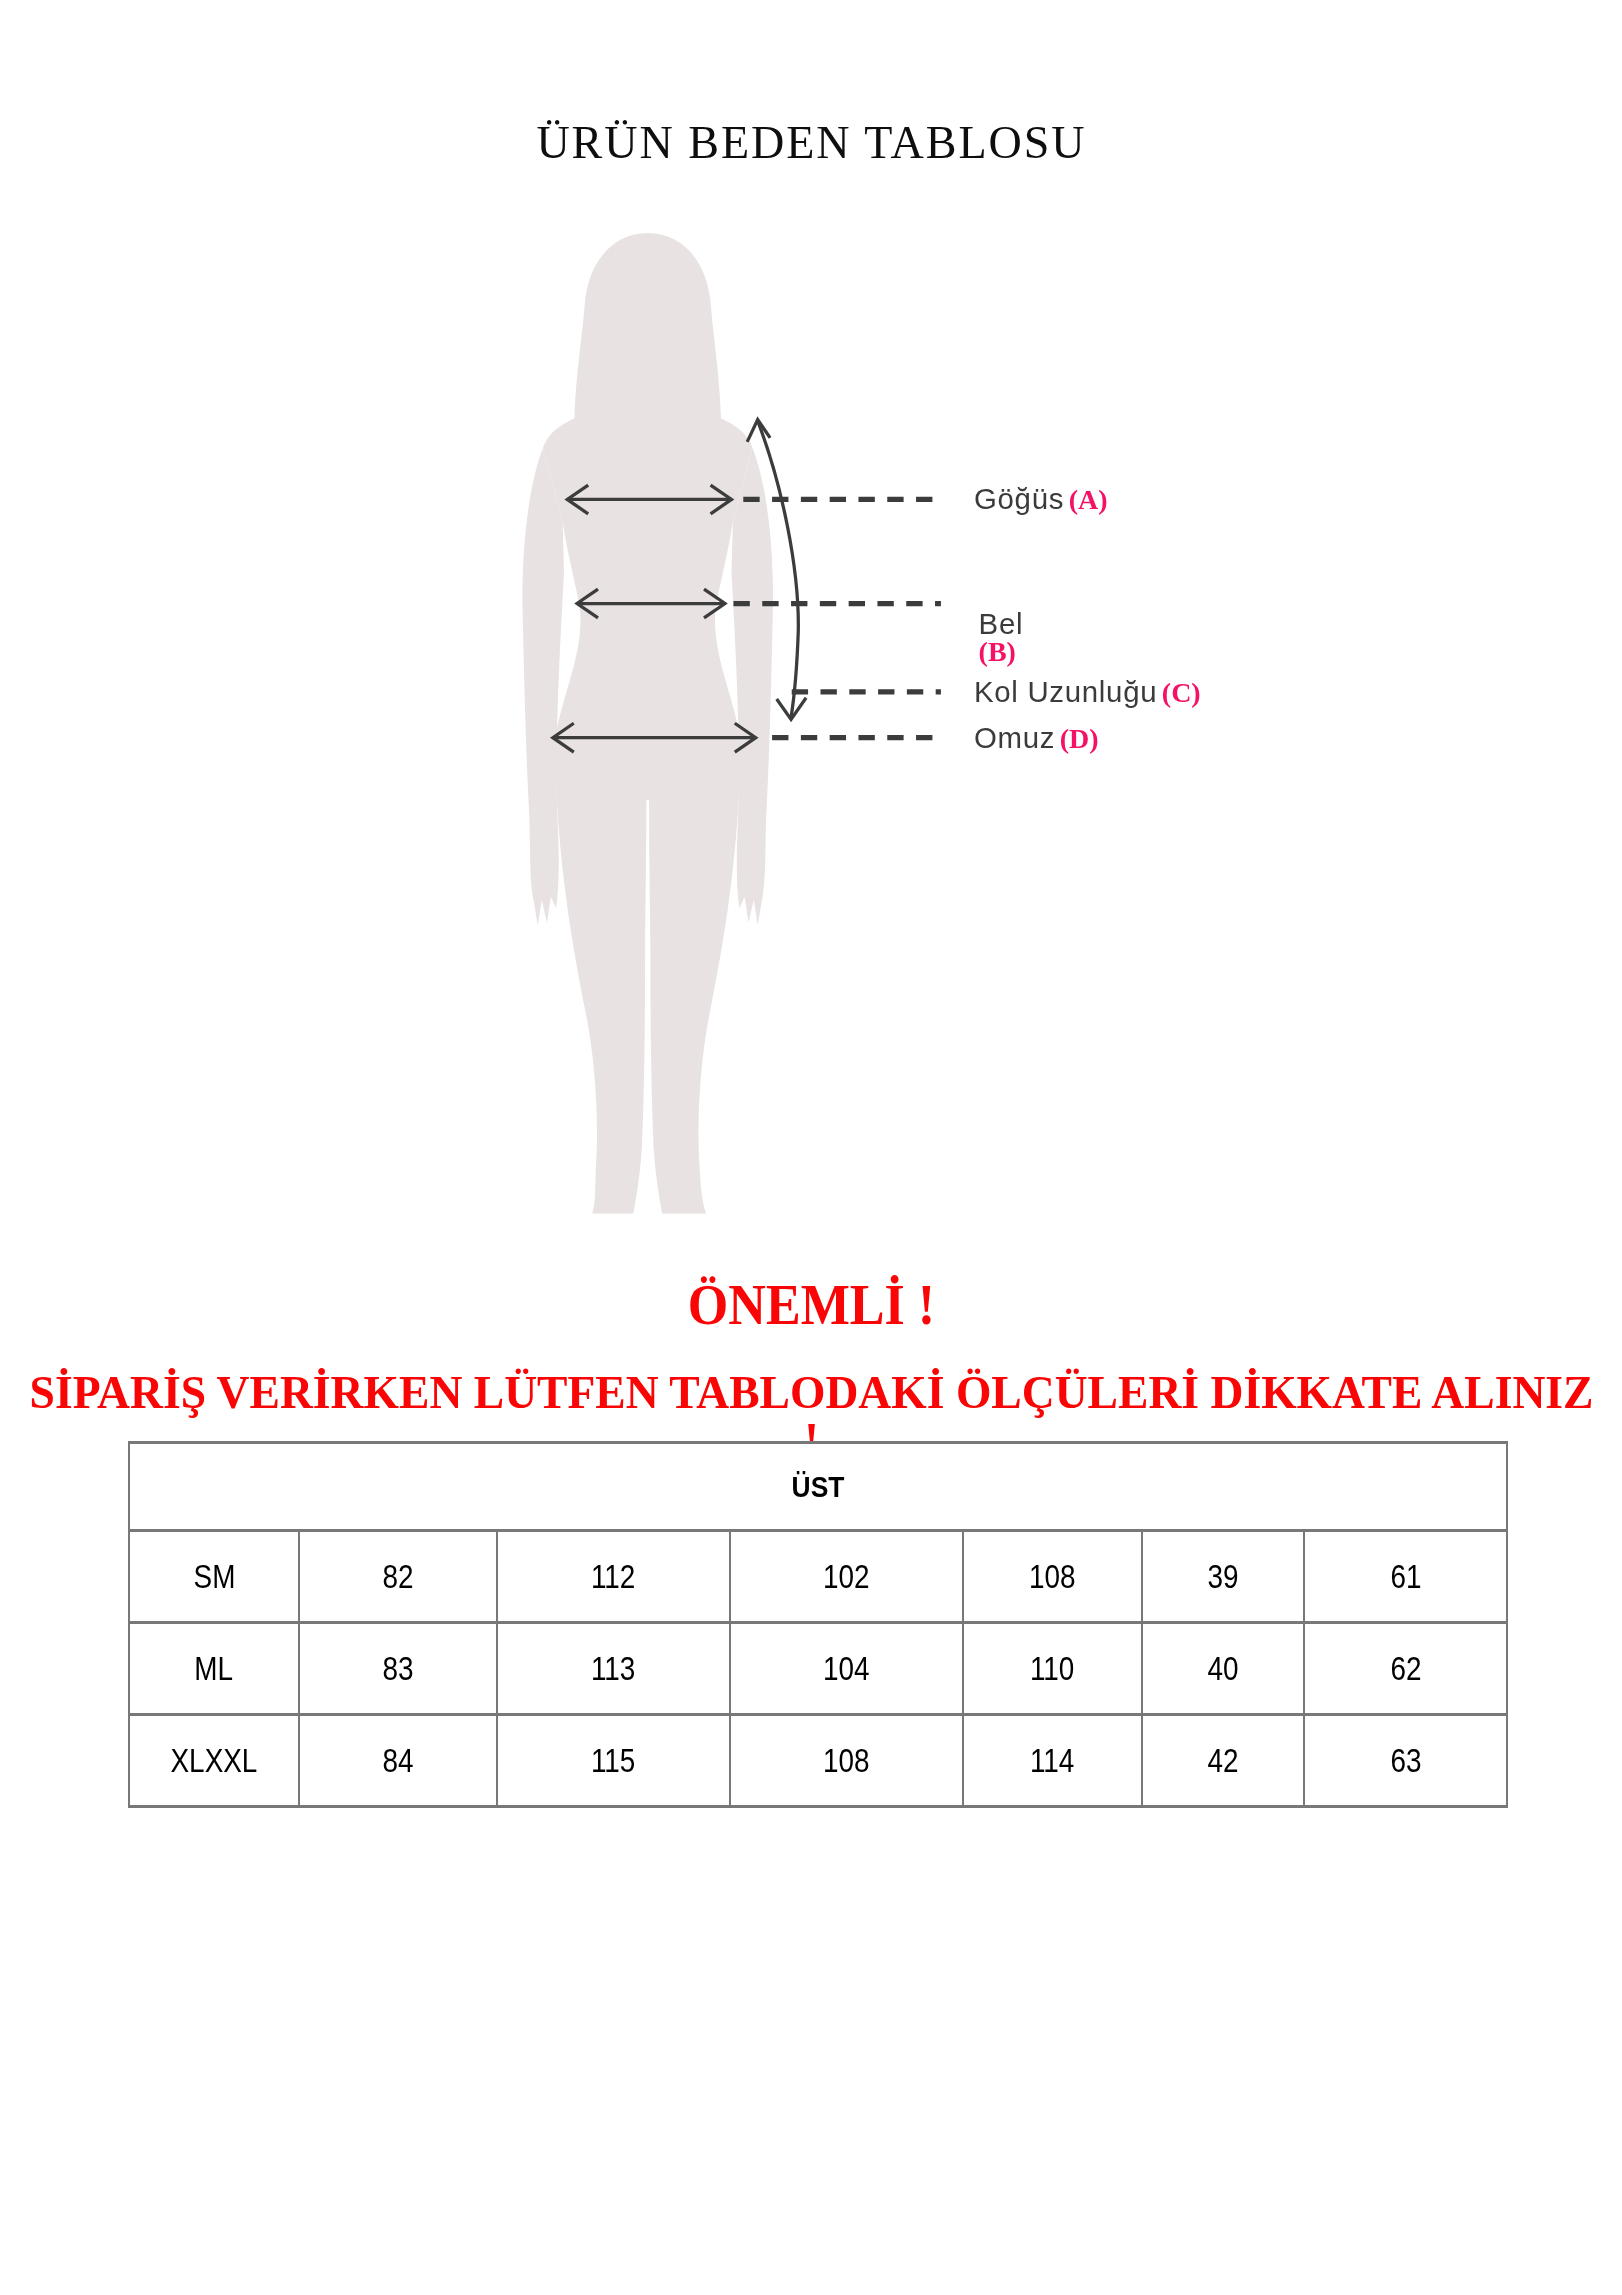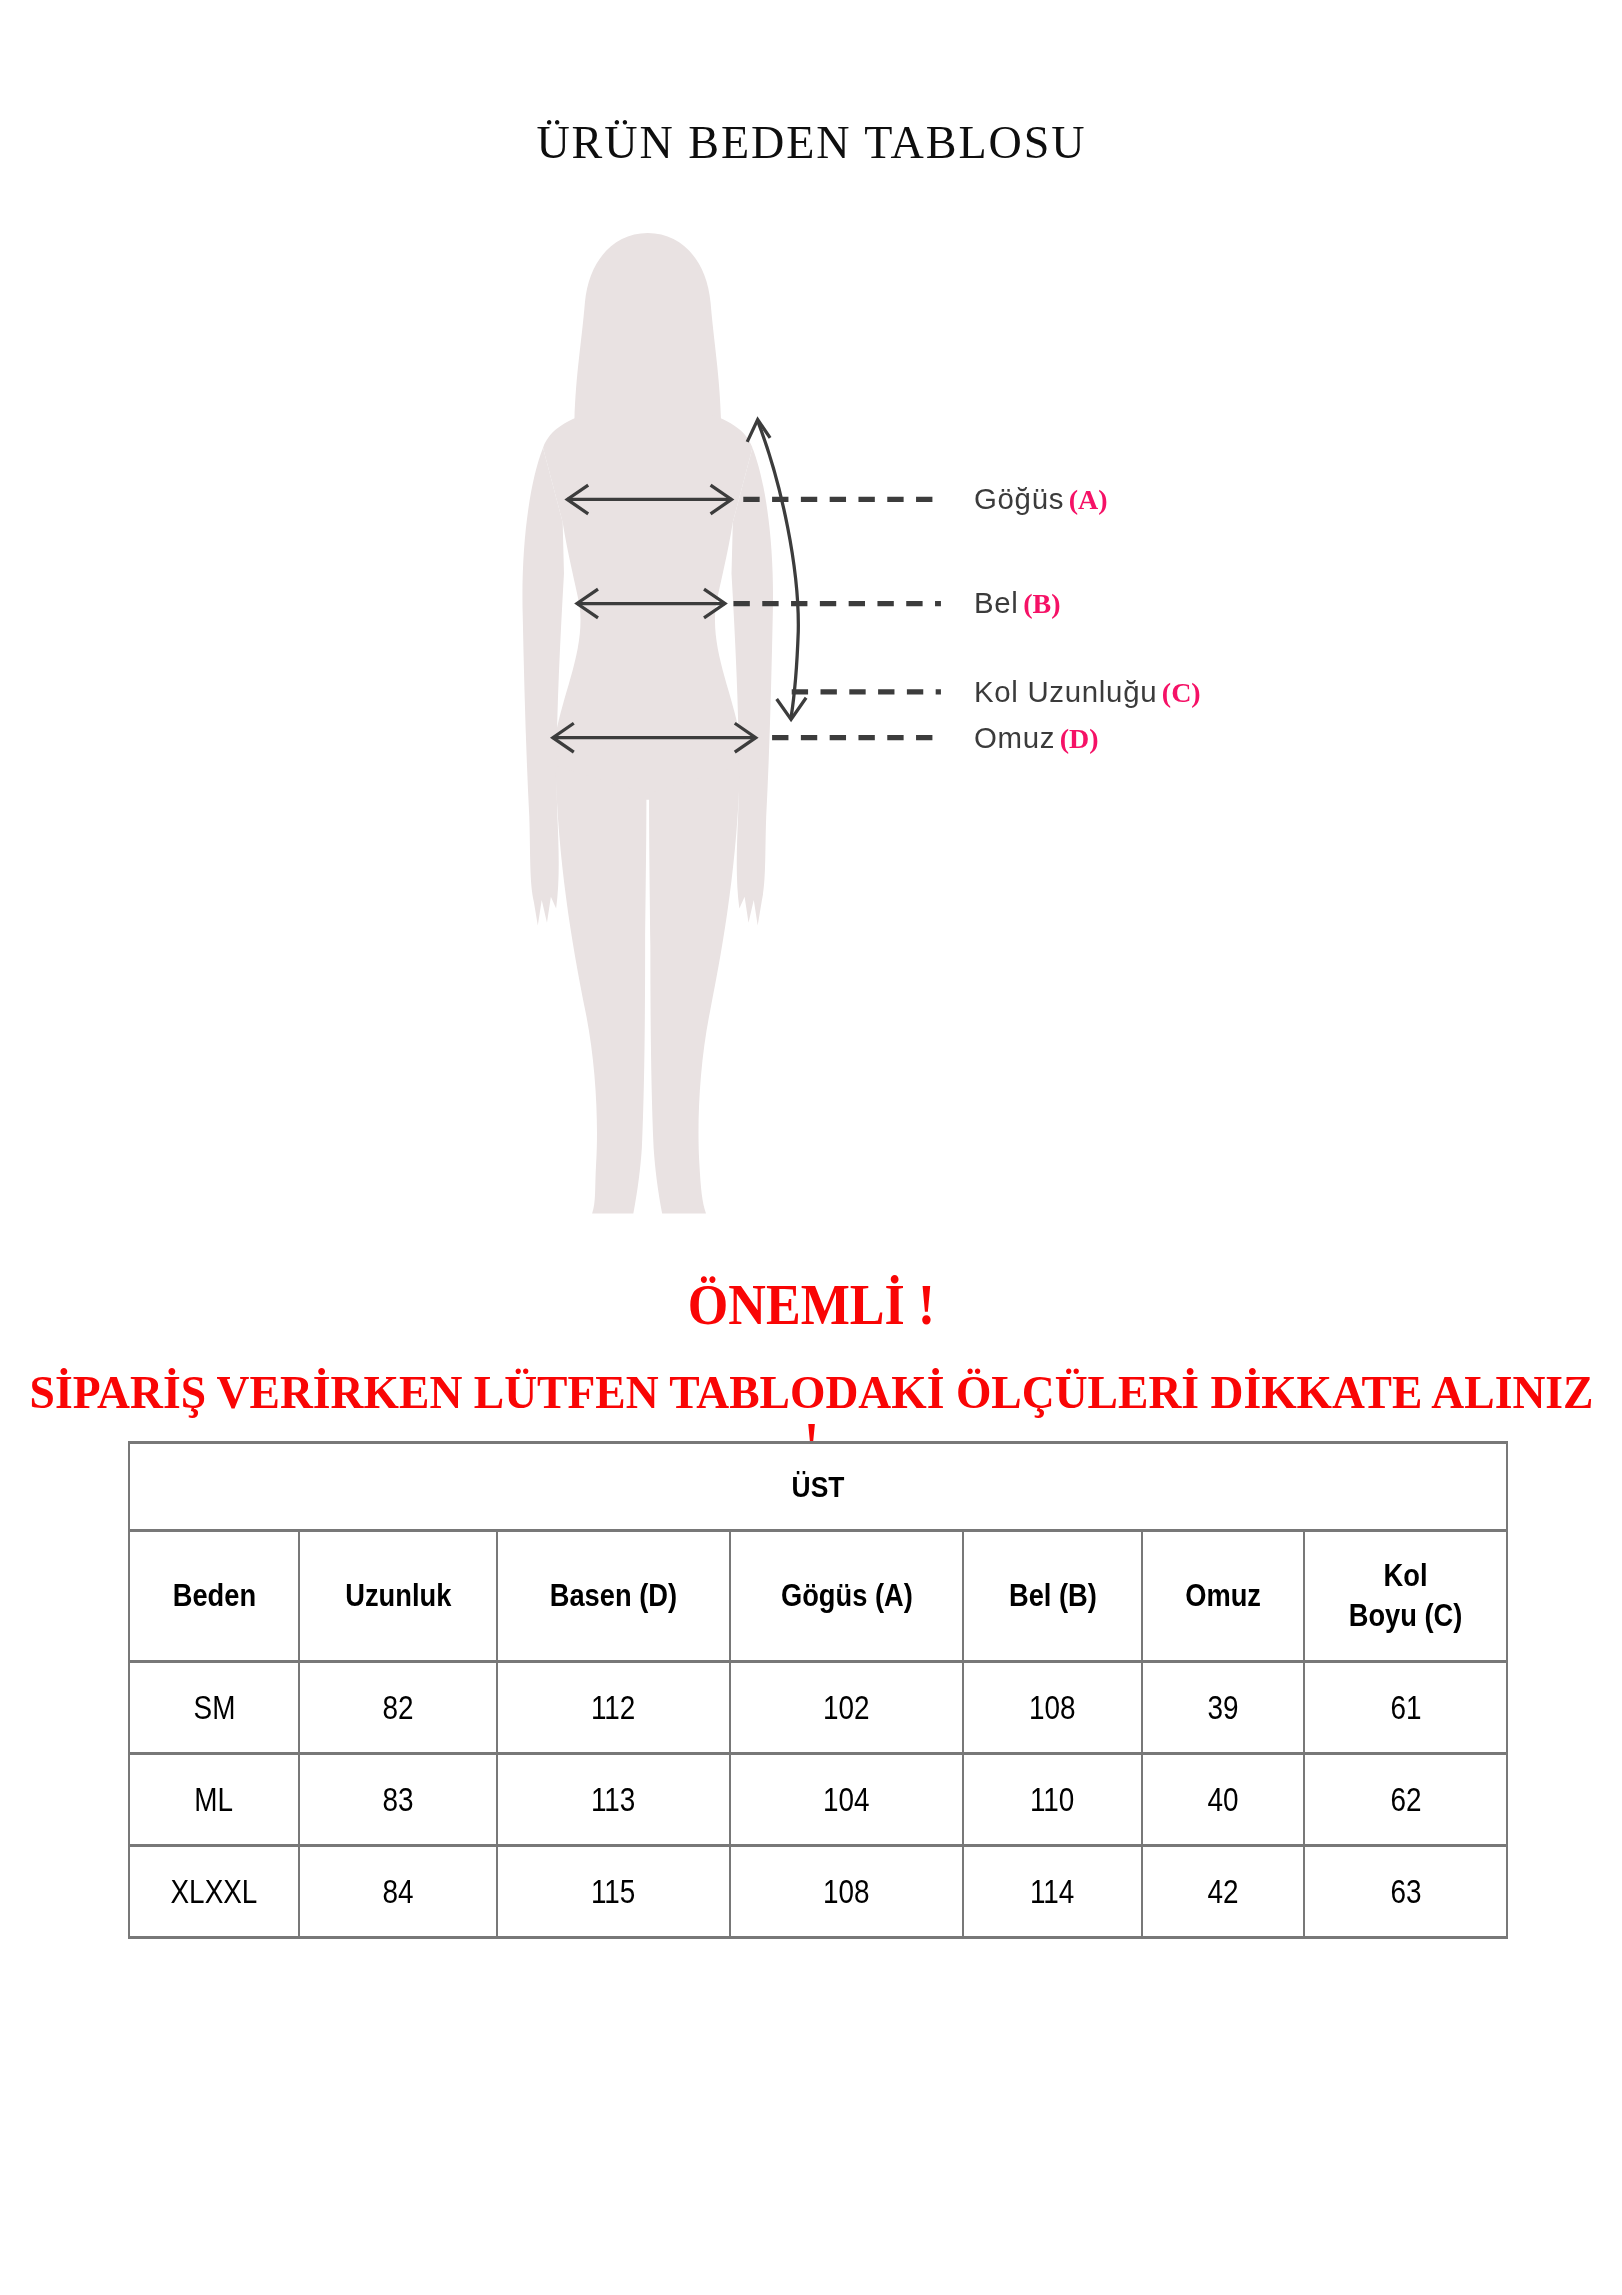--- a/index.html
+++ b/index.html
@@ -62,21 +62,21 @@
   }
   .m-code {
     font-family: "Liberation Serif", serif;
     font-weight: bold;
     font-size: 28px;
     line-height: 1;
     color: #f51166;
     margin-left: 4.6px;
   }
   .lbl-a { top: 281px; }
-  .lbl-b { top: 385px; }
+  .lbl-b { top: 406px; flex-direction: column; }
   .lbl-c { top: 474px; }
   .lbl-d { top: 520px; }
 
   
   .important-heading {
     position: absolute;
     top: 1277px;
     left: 0;
     width: 1623px;
     text-align: center;
@@ -236,30 +236,20 @@
       <col style="width:179px">
       <col style="width:162px">
       <col style="width:203px">
     </colgroup>
     <tbody>
       <tr class="row-section">
         <th colspan="7">
           <span class="section-title-text">ÜST</span>
         </th>
       </tr>
-      <tr class="row-headers">
-        <th><span class="col-header-text">Beden</span></th>
-        <th><span class="col-header-text">Uzunluk</span></th>
-        <th><span class="col-header-text">Basen (D)</span></th>
-        <th><span class="col-header-text">Gögüs (A)</span></th>
-        <th><span class="col-header-text">Bel (B)</span></th>
-        <th><span class="col-header-text">Omuz</span></th>
-        <th><span class="col-header-text">Kol
-Boyu (C)</span></th>
-      </tr>
       <tr class="row-data">
         <td><span class="cell-text">SM</span></td>
         <td><span class="cell-text">82</span></td>
         <td><span class="cell-text">112</span></td>
         <td><span class="cell-text">102</span></td>
         <td><span class="cell-text">108</span></td>
         <td><span class="cell-text">39</span></td>
         <td><span class="cell-text">61</span></td>
       </tr>
       <tr class="row-data">

